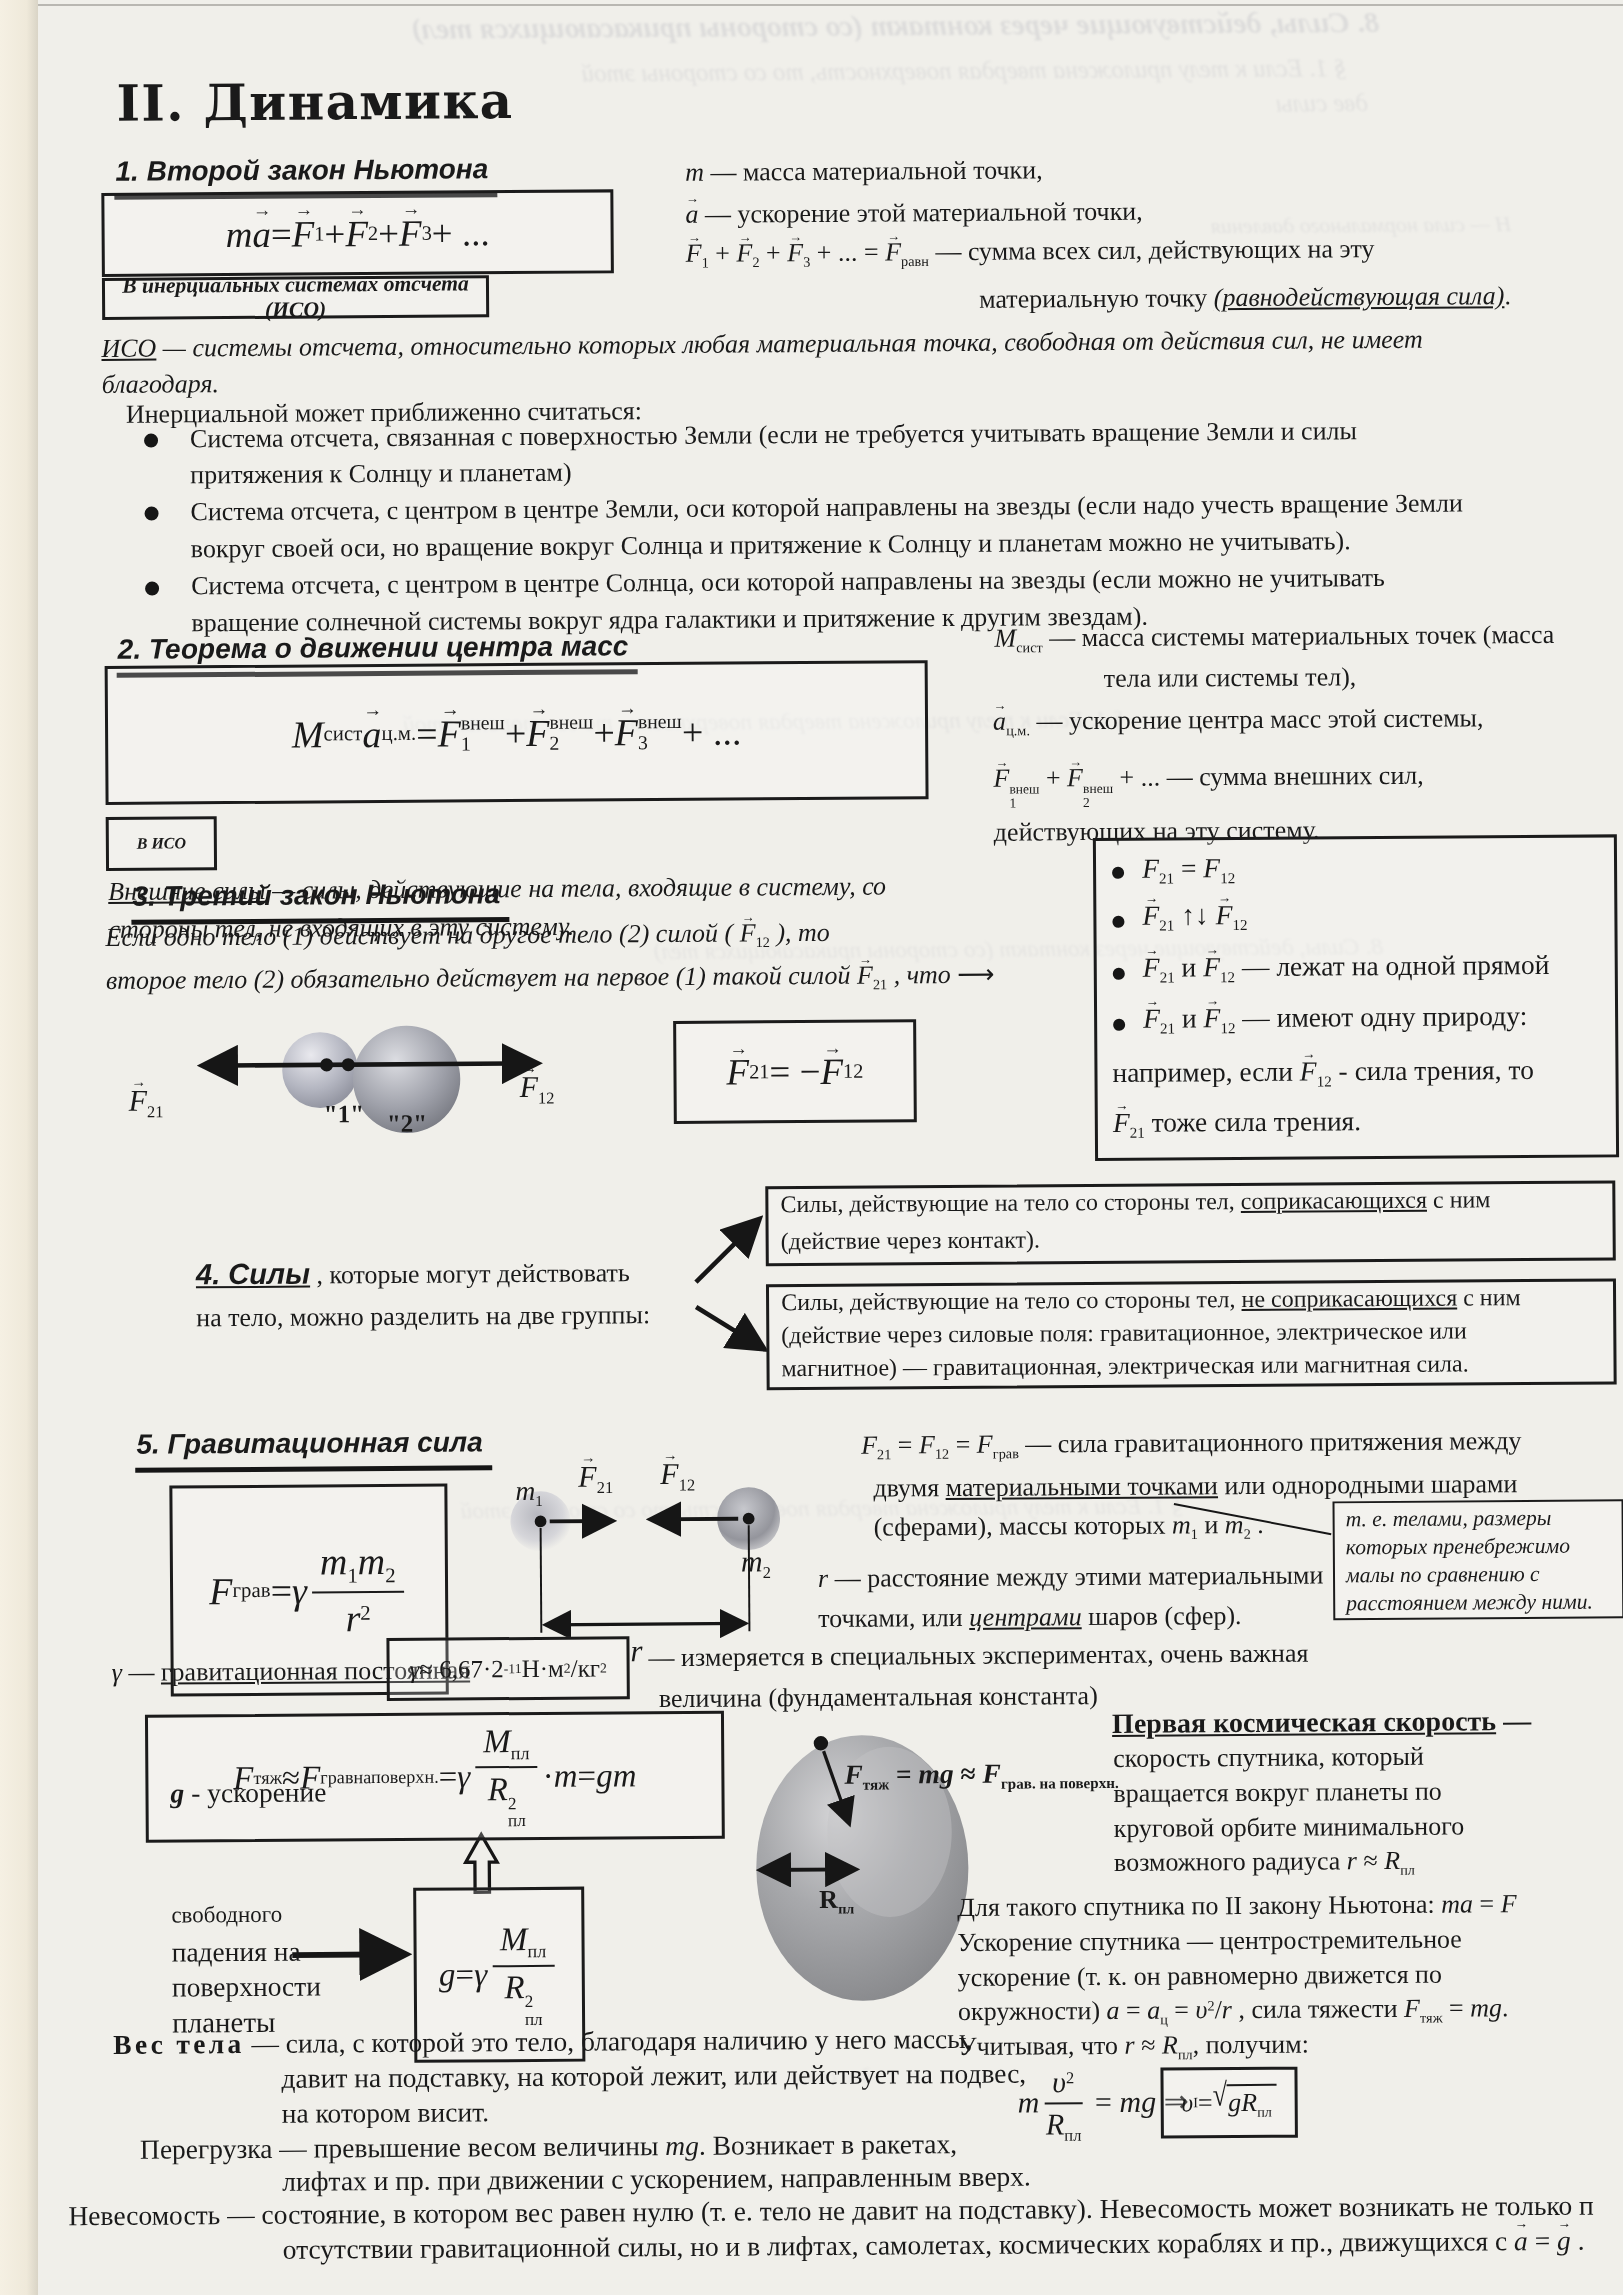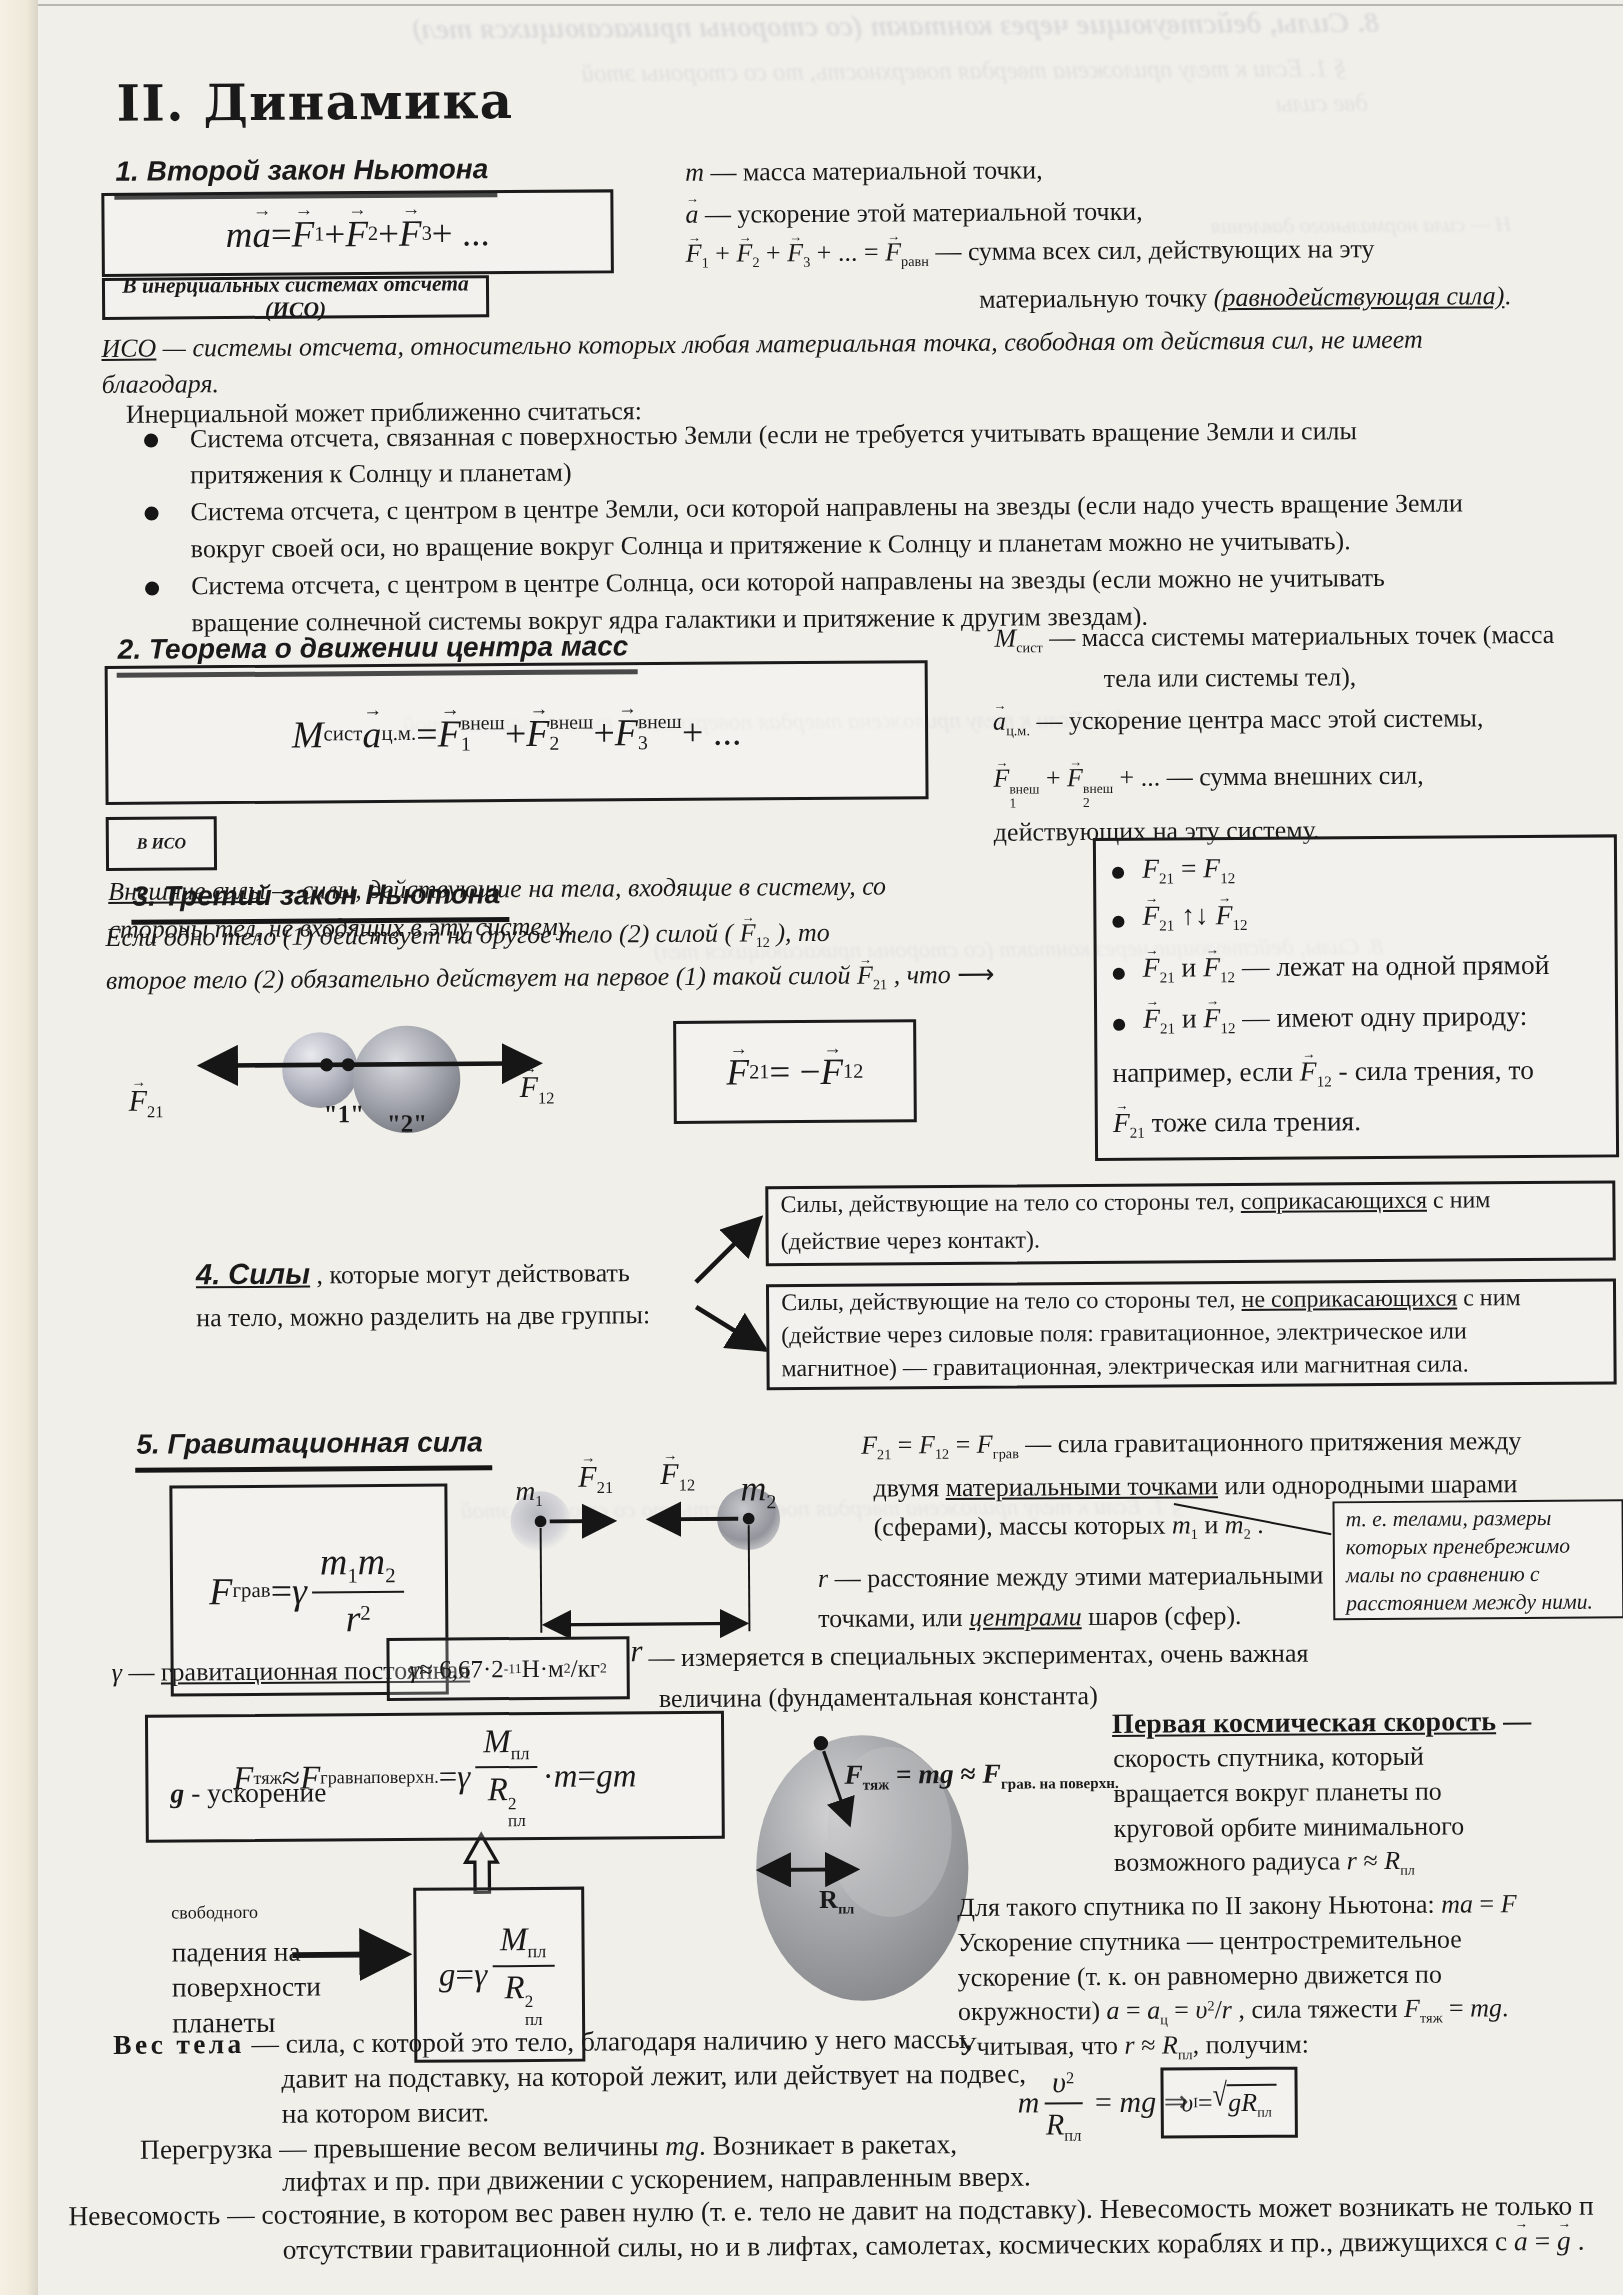--- a/index.html
+++ b/index.html
@@ -248,21 +248,21 @@
         <span class="r"> = </span>
         <span class="i">γ</span>
         <span class="frac">
           <span class="fnum"><span class="i">m</span><sub>1</sub><span class="i">m</span><sub>2</sub></span>
           <span class="fden"><span class="i">r</span><sup>2</sup></span>
         </span>
       </div>
     <div class="ln" style="left:513px;top:1473px;font-size:27.5px"><span class="i">m</span><sub>1</sub></div>
     <div class="ln" style="left:576px;top:1458px;font-size:30px"><span class="v">F</span><sub>21</sub></div>
     <div class="ln" style="left:658px;top:1456px;font-size:30px"><span class="v">F</span><sub>12</sub></div>
-    <div class="ln" style="left:738px;top:1468px;font-size:36px"><span class="i">m</span><sub>2</sub></div>
+    <div class="ln" style="left:738px;top:1544px;font-size:30px"><span class="i">m</span><sub>2</sub></div>
     <div class="ln" style="left:627px;top:1632px;font-size:31px"><span class="i">r</span></div>
     <div class="ln" style="left:859px;top:1431px"><span class="i">F</span><sub>21</sub><span class="r"> = </span><span class="i">F</span><sub>12</sub><span class="r"> = </span><span class="i">F</span><sub>грав</sub><span class="r"> — сила гравитационного притяжения между</span></div>
     <div class="ln" style="left:871px;top:1474px"><span class="r">двумя </span><span class="u">материальными точками</span><span class="r"> или однородными шарами</span></div>
     <div class="ln" style="left:871px;top:1513px"><span class="r">(сферами), массы которых </span><span class="i">m</span><sub>1</sub><span class="r"> и </span><span class="i">m</span><sub>2</sub><span class="r"> .</span></div>
     <div class="notebox" style="left:1330px;top:1505px;width:291px;height:119px"></div>
     <div class="ln" style="left:1343px;top:1511px;font-size:21.6px;font-style:italic">т. е. телами, размеры</div>
     <div class="ln" style="left:1343px;top:1539px;font-size:21.6px;font-style:italic">которых пренебрежимо</div>
     <div class="ln" style="left:1343px;top:1567px;font-size:21.6px;font-style:italic">малы по сравнению с</div>
     <div class="ln" style="left:1343px;top:1595px;font-size:21.6px;font-style:italic">расстоянием между ними.</div>
     <div class="ln" style="left:815px;top:1564px"><span class="i">r</span><span class="r"> — расстояние между этими материальными</span></div>
@@ -306,21 +306,21 @@
         <span class="i">γ</span>
         <span class="frac">
           <span class="fnum"><span class="i">M</span><sub>пл</sub></span>
           <span class="fden"><span class="i">R</span><span class="ss">
               <span>2</span>
               <span>пл</span>
             </span></span>
         </span>
       </div>
     <div class="ln" style="left:166px;top:1773px;font-size:27.5px"><span class="bi">g</span><span class="r"> - ускорение</span></div>
-    <div class="ln" style="left:166px;top:1898px;font-size:18px">свободного</div>
+    <div class="ln" style="left:166px;top:1898px;font-size:23px">свободного</div>
     <div class="ln" style="left:166px;top:1932px;font-size:27.5px">падения на</div>
     <div class="ln" style="left:166px;top:1967px;font-size:27.5px">поверхности</div>
     <div class="ln" style="left:166px;top:2002px;font-size:29px">планеты</div>
     <div class="ln" style="left:840px;top:1759px;font-size:27.5px"><span class="bi">F</span><sub class="b">тяж</sub><span class="b"> = </span><span class="bi">mg</span><span class="b"> ≈ </span><span class="bi">F</span><sub class="b">грав. на поверхн.</sub></div>
     <div class="ln" style="left:814px;top:1885px;font-size:26px"><span class="b">R</span><sub class="b">пл</sub></div>
 
     <div class="ln" style="left:1108px;top:1710px;font-size:28px"><span class="bu">Первая космическая скорость</span><span class="b"> —</span></div>
     <div class="ln" style="left:1109px;top:1746px">скорость спутника, который</div>
     <div class="ln" style="left:1109px;top:1781px">вращается вокруг планеты по</div>
     <div class="ln" style="left:1109px;top:1816px">круговой орбите минимального</div>

